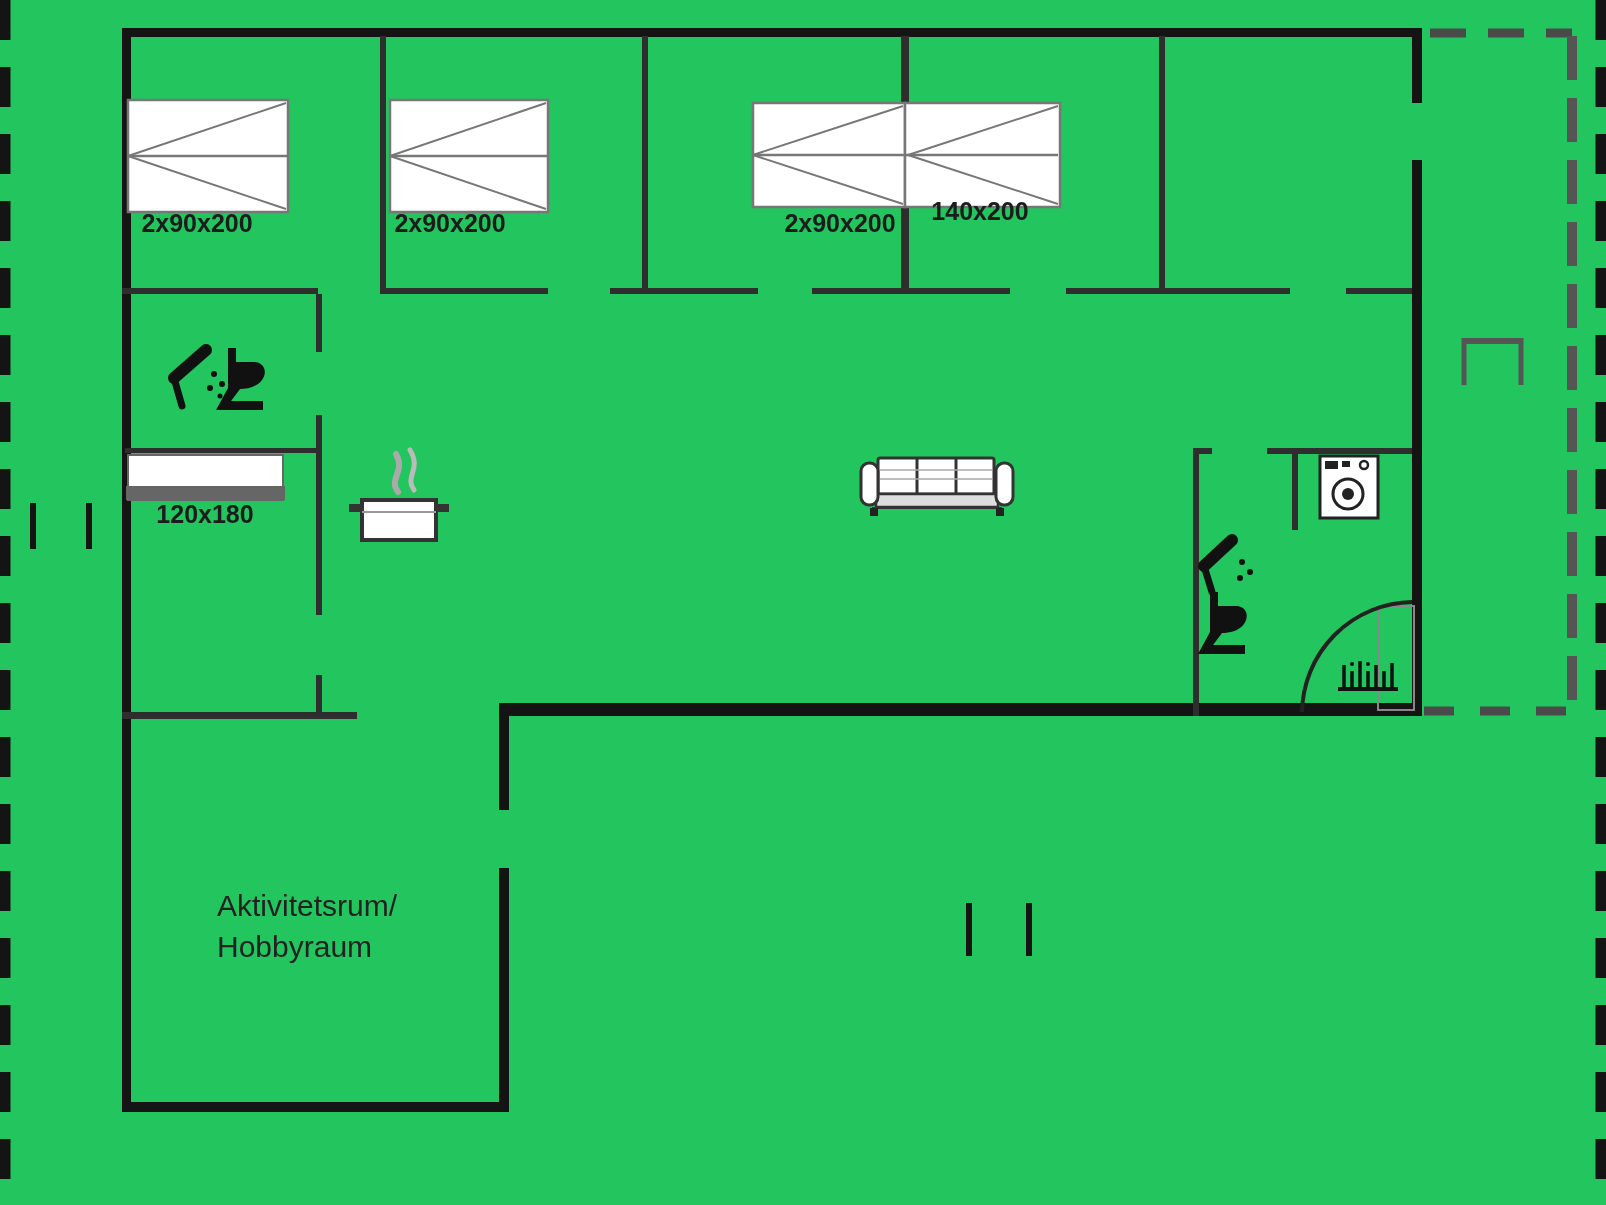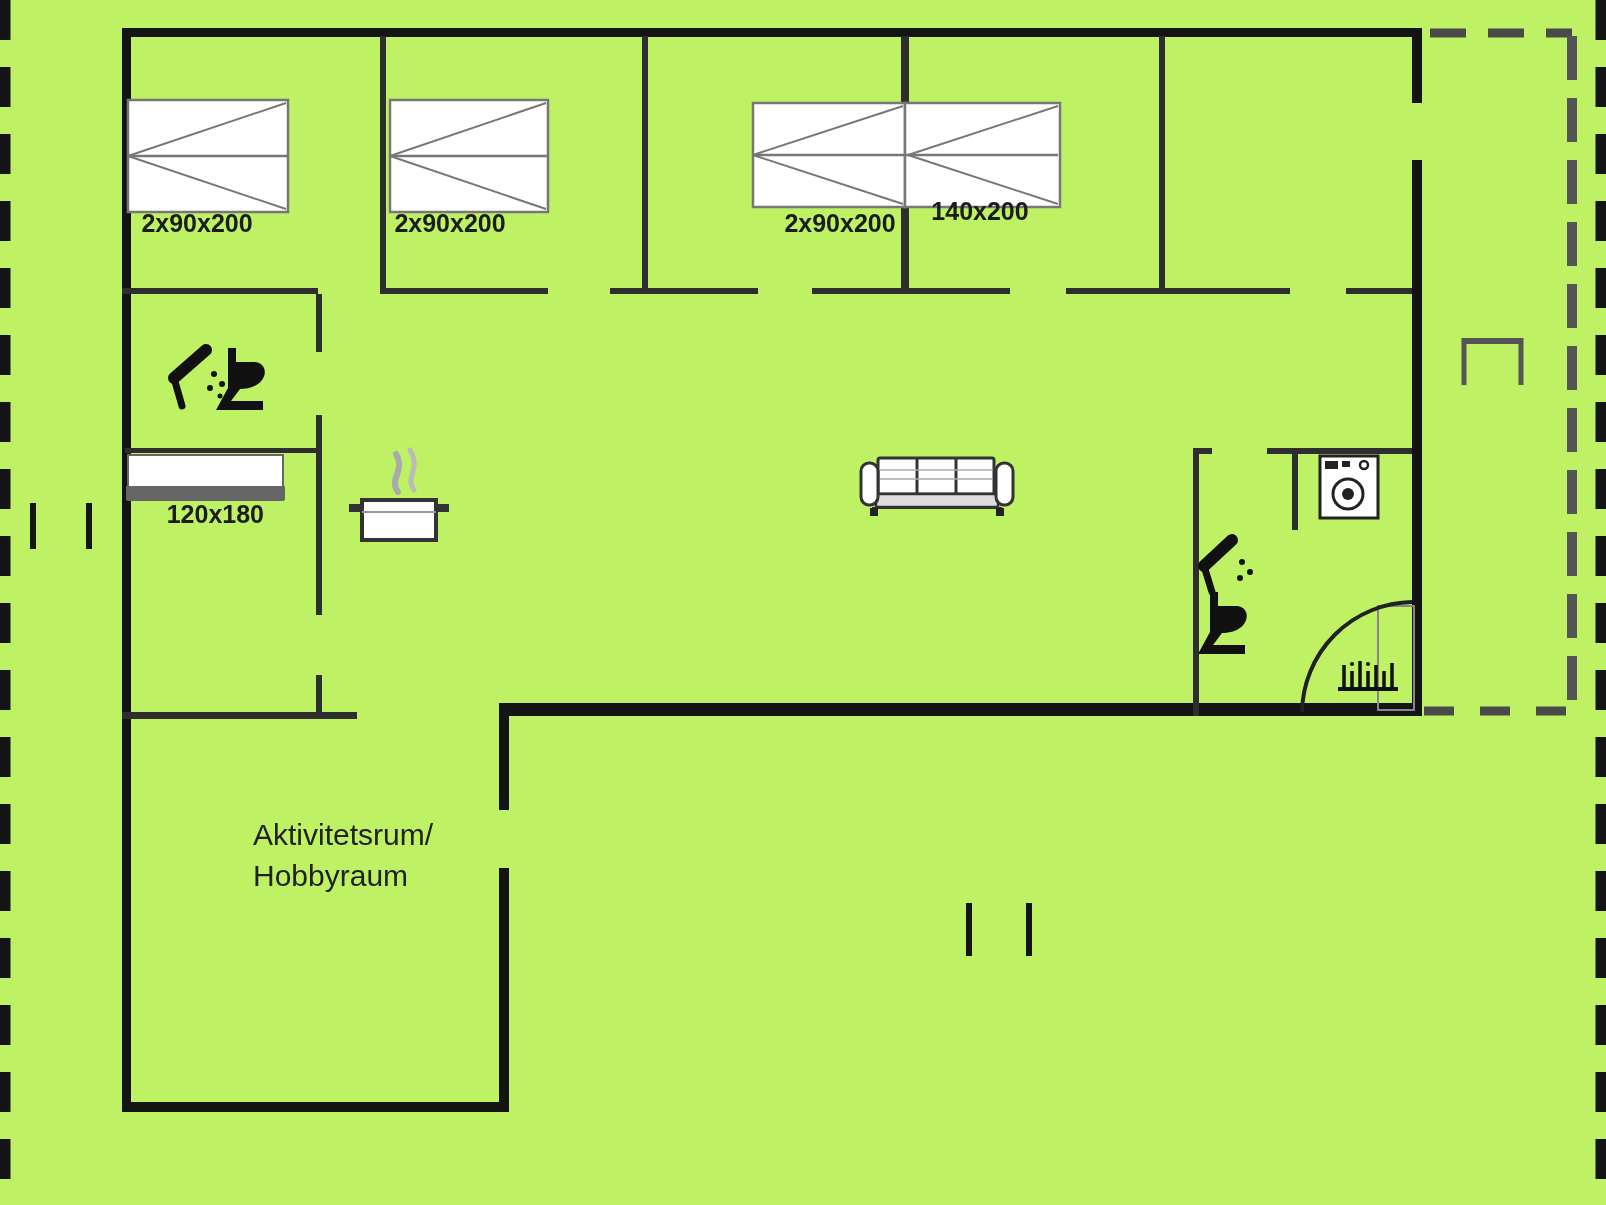--- a/index.html
+++ b/index.html
@@ -1,16 +1,16 @@
 <!DOCTYPE html>
 <html><head>
 <meta charset="utf-8">
 <style>
   html,body{margin:0;padding:0;background:#ffffff;}
-  #plan{position:relative;width:1606px;height:1205px;background:#bef264;overflow:hidden;
+  #plan{position:relative;width:1606px;height:1205px;background:#22c55e;overflow:hidden;
         font-family:"Liberation Sans", sans-serif;}
   #plan svg{position:absolute;left:0;top:0;}
   .dim-label{position:absolute;color:#1c1c1c;font-weight:bold;font-size:25px;
              text-align:center;letter-spacing:0px;}
   .room-label{position:absolute;color:#222222;font-size:30px;line-height:41px;
               text-align:left;}
 </style>
 </head>
 <body>
 
@@ -181,20 +181,20 @@
       <path d="M6,0 h18 v14 h18 c10,0 14,10 8,18 c-5,7 -15,9 -22,9 l-9,12 h32 v9 H4 l12,-22 V0 z" fill="#111111"></path>
     </g>
   </g>
 
 </svg>
 
 <div class="dim-label" style="left:122px;top:209px;width:150px;">2x90x200</div>
 <div class="dim-label" style="left:375px;top:209px;width:150px;">2x90x200</div>
 <div class="dim-label" style="left:765px;top:209px;width:150px;">2x90x200</div>
 <div class="dim-label" style="left:910px;top:197px;width:140px;">140x200</div>
-<div class="dim-label" style="left:114px;top:500px;width:150px;text-align:right;">120x180</div>
-
-<div class="room-label" style="left:217px;top:814px;margin-left:36px;">
+<div class="dim-label" style="left:130px;top:500px;width:150px;">120x180</div>
+
+<div class="room-label" style="left:217px;top:885px;">
   <div>Aktivitetsrum/</div>
   <div>Hobbyraum</div>
 </div>
 
 </div>
 
 </body></html>

